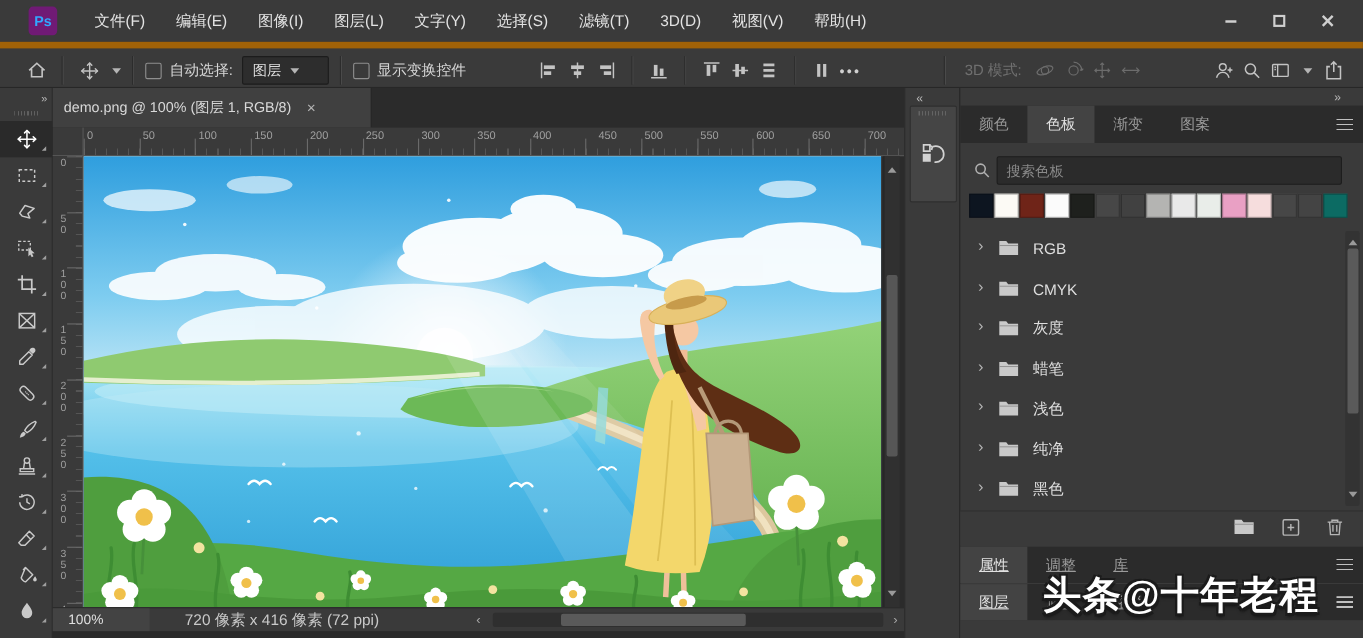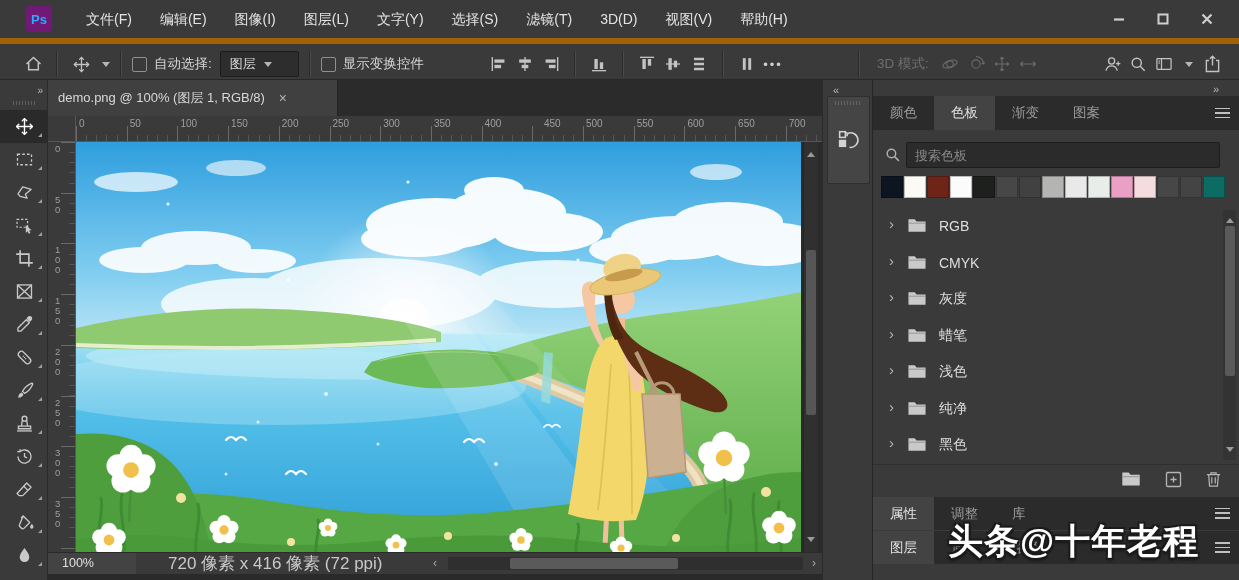--- a/index.html
+++ b/index.html
@@ -63,21 +63,21 @@
   .vtick-label{position:absolute;left:7px;width:10px;font-size:9.5px;line-height:10px;color:#9f9f9f;word-break:break-all;}
   .canvas{position:absolute;left:28px;top:0;width:725px;height:410px;overflow:hidden;background:#9cd7ef;}
   .vscroll{position:absolute;left:755px;top:0;width:15px;height:410px;background:#303030;border-left:1px solid #252525;box-sizing:border-box;}
   .arr{width:0;height:0;border:4px solid transparent;margin:0 auto;}
   .arr.up{border-bottom:5px solid #9a9a9a;margin-top:6px;}
   .arr.down{border-top:5px solid #9a9a9a;position:absolute;bottom:6px;left:3px;}
   .vthumb{position:absolute;left:2px;top:108px;width:10px;height:165px;background:#565656;border-radius:2px;}
   .statusbar{position:absolute;left:0;top:472px;width:774px;height:22px;background:#3a3a3a;border-top:1px solid #2a2a2a;box-sizing:border-box;}
   .zoombox{position:absolute;left:0;top:0;width:88px;height:21px;background:#434343;color:#e0e0e0;
     font-size:12.5px;line-height:21px;padding-left:14px;box-sizing:border-box;}
-  .docsize{position:absolute;left:120px;top:0;font-size:17px;color:#c9c9c9;line-height:21px;}
+  .docsize{position:absolute;left:120px;top:0;font-size:14px;color:#c9c9c9;line-height:21px;}
   .sb-chev{position:absolute;top:3px;font-size:12px;color:#a8a8a8;}
   .hscrolltrack{position:absolute;left:400px;top:4px;width:355px;height:13px;background:#2f2f2f;border-radius:2px;}
   .hthumb{position:absolute;left:62px;top:1px;width:168px;height:11px;background:#5a5a5a;border-radius:2px;}
   .bottomstrip{position:absolute;left:0;top:494px;width:774px;height:6px;background:#2a2a2a;}
   
   .dock{position:absolute;left:822px;top:80px;width:50px;height:500px;background:#3a3a3a;border-left:1px solid #2b2b2b;box-sizing:border-box;}
   .dock-collapse{position:absolute;top:4px;left:10px;color:#b9b9b9;font-size:11px;}
   .dock-chip{position:absolute;top:16px;left:4px;width:41px;height:86px;background:#454545;border:1px solid #2f2f2f;border-radius:2px;}
   .chip-grip{position:absolute;top:4px;left:7px;width:26px;height:4px;
     background:repeating-linear-gradient(90deg,#646464 0 1px,transparent 1px 3px);}
@@ -102,21 +102,21 @@
   .grp-row{position:relative;height:36.5px;display:flex;align-items:center;}
   .grp-chev{position:absolute;left:16px;color:#b5b5b5;font-size:15px;top:7px;}
   .grp-folder{position:absolute;left:33px;top:8px;}
   .grp-label{position:absolute;left:66px;font-size:14px;color:#dedede;}
   .rp-scroll{position:absolute;right:3px;top:130px;width:13px;height:250px;background:#333;border-radius:2px;}
   .rp-thumb{position:absolute;left:1.5px;top:16px;width:10px;height:150px;background:#5a5a5a;border-radius:2px;}
   .rp-actions{position:absolute;left:0;top:384px;width:367px;height:32px;background:#3a3a3a;border-top:1px solid #2f2f2f;box-sizing:border-box;}
   .act-icon{position:absolute;top:4px;color:#b5b5b5;background:none;border:none;padding:0;}
   .rp-tabs2{position:absolute;left:0;top:417px;width:367px;height:33px;background:#2b2b2b;display:flex;}
   .rp-tabs3{position:absolute;left:0;top:451px;width:367px;height:33px;background:#2b2b2b;display:flex;}
-  .rp-tabs2 .ptab,.rp-tabs3 .ptab{line-height:33px;}
+  .rp-tabs2 .ptab,.rp-tabs3 .ptab{line-height:33px;text-decoration:underline;}
   .rp-tabs2 .panel-menu,.rp-tabs3 .panel-menu{top:11px;}
   .rp-bottomstrip{position:absolute;left:0;top:484px;width:367px;height:16px;background:#3a3a3a;}
   
   .watermark{position:absolute;left:948px;top:518px;width:288px;text-align:left;font-size:35px;color:#fff;
     white-space:nowrap;letter-spacing:1px;
     text-shadow:2px 2px 0 #1b1b1b,-2px 2px 0 #1b1b1b,2px -2px 0 #1b1b1b,-2px -2px 0 #1b1b1b,0 3px 3px rgba(0,0,0,.55);}
   .wm-bold{font-weight:900;}
   .wm-rest{font-weight:700;}
   svg{display:block;}
 </style>

